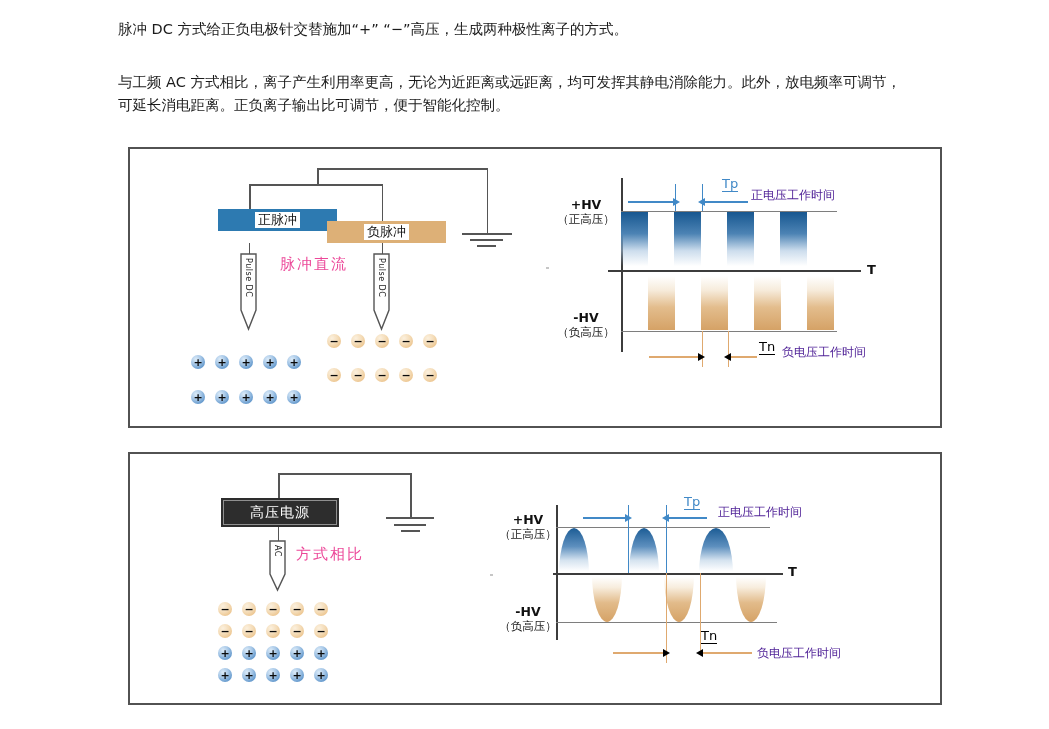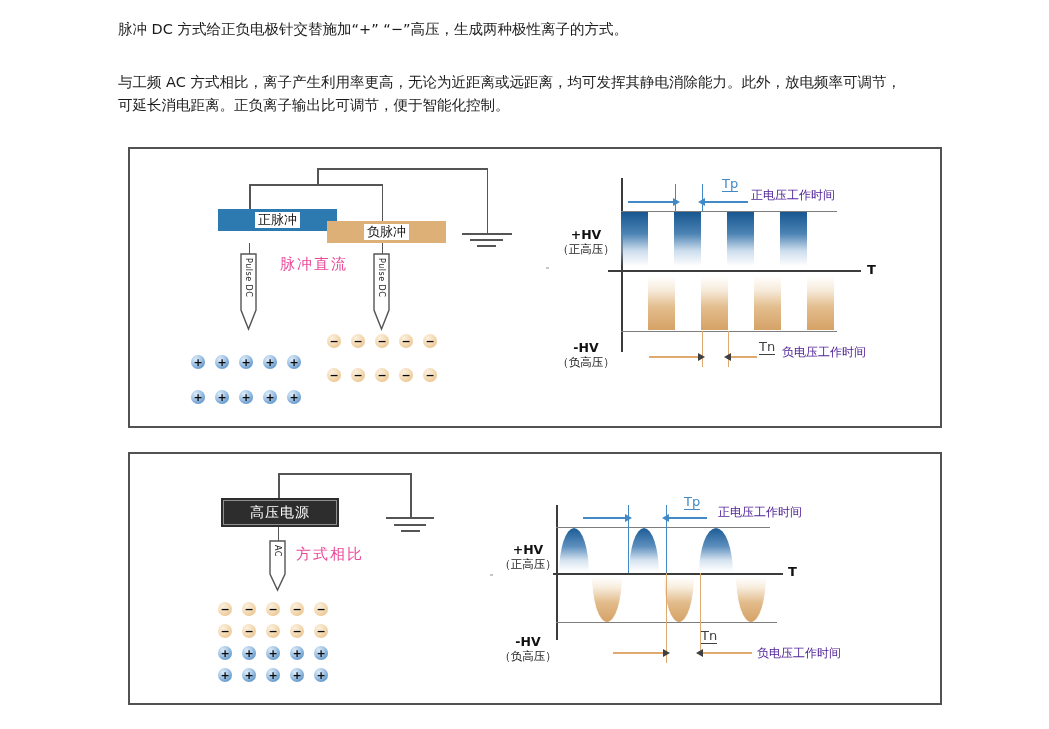--- a/index.html
+++ b/index.html
@@ -29,28 +29,28 @@
   .ion-row{display:flex;gap:10px;}
   .ion{width:14px;height:14px;border-radius:50%;display:flex;align-items:center;justify-content:center;
        font-size:11px;font-weight:700;color:#0a0a0a;line-height:1;}
   .ion.pos{background:radial-gradient(circle at 35% 30%, #dcebf8 0%, #a6c7e7 40%, #6096cb 78%, #447db8 100%);}
   .ion.neg{background:radial-gradient(circle at 35% 30%, #fbf0de 0%, #f4dcb8 45%, #ecc48d 80%, #ddab72 100%);}
   
   .axis{position:absolute;background:#3c3c3c;}
   .lvl{position:absolute;background:#7e7e7e;height:1.5px;}
   .guide{position:absolute;width:1.3px;}
   .blue{background:#4189c7;color:#4189c7;}
-  .tan{background:#dfa96f;color:#404040;}
+  .tan{background:#dfa96f;color:#000000;}
   .arrow{position:absolute;height:1.5px;}
   .arrow i{position:absolute;top:-3.2px;width:0;height:0;border-top:4px solid transparent;border-bottom:4px solid transparent;}
   .arrow i.hr{right:-7px;border-left:7px solid;}
   .arrow i.hl{left:-7px;border-right:7px solid;}
   .tmark{position:absolute;font-size:13px;font-weight:500;border-bottom:1.3px solid;line-height:14px;background:none !important;}
   .cap{position:absolute;font-size:12px;color:#4c1d95;white-space:nowrap;}
-  .hv-block{position:absolute;width:76px;text-align:center;margin-top:30px;}
+  .hv-block{position:absolute;width:76px;text-align:center;}
   .hv-main{font-size:12.5px;font-weight:700;color:#111;line-height:15px;}
   .hv-sub{font-size:11.5px;color:#222;line-height:15px;}
   .t-label{position:absolute;font-size:13px;font-weight:700;color:#111;}
   .train{position:absolute;}
   .sqbar{position:absolute;top:0;width:27px;height:100%;}
   .sq-blue{background:linear-gradient(180deg,#175790 0%,#4c83b4 38%,rgba(163,193,222,.55) 68%,rgba(255,255,255,0) 95%);}
   .sq-tan{background:linear-gradient(0deg,#d5a266 0%,#e3bd8d 40%,rgba(238,216,184,.5) 70%,rgba(255,255,255,0) 95%);}
   .lobe{position:absolute;top:0;height:100%;}
   .sine-blue{border-radius:50% 50% 0 0/100% 100% 0 0;
     background:linear-gradient(180deg,#1c5c95 0%,#5d8fbe 40%,rgba(170,198,224,.5) 70%,rgba(255,255,255,0) 94%);}

